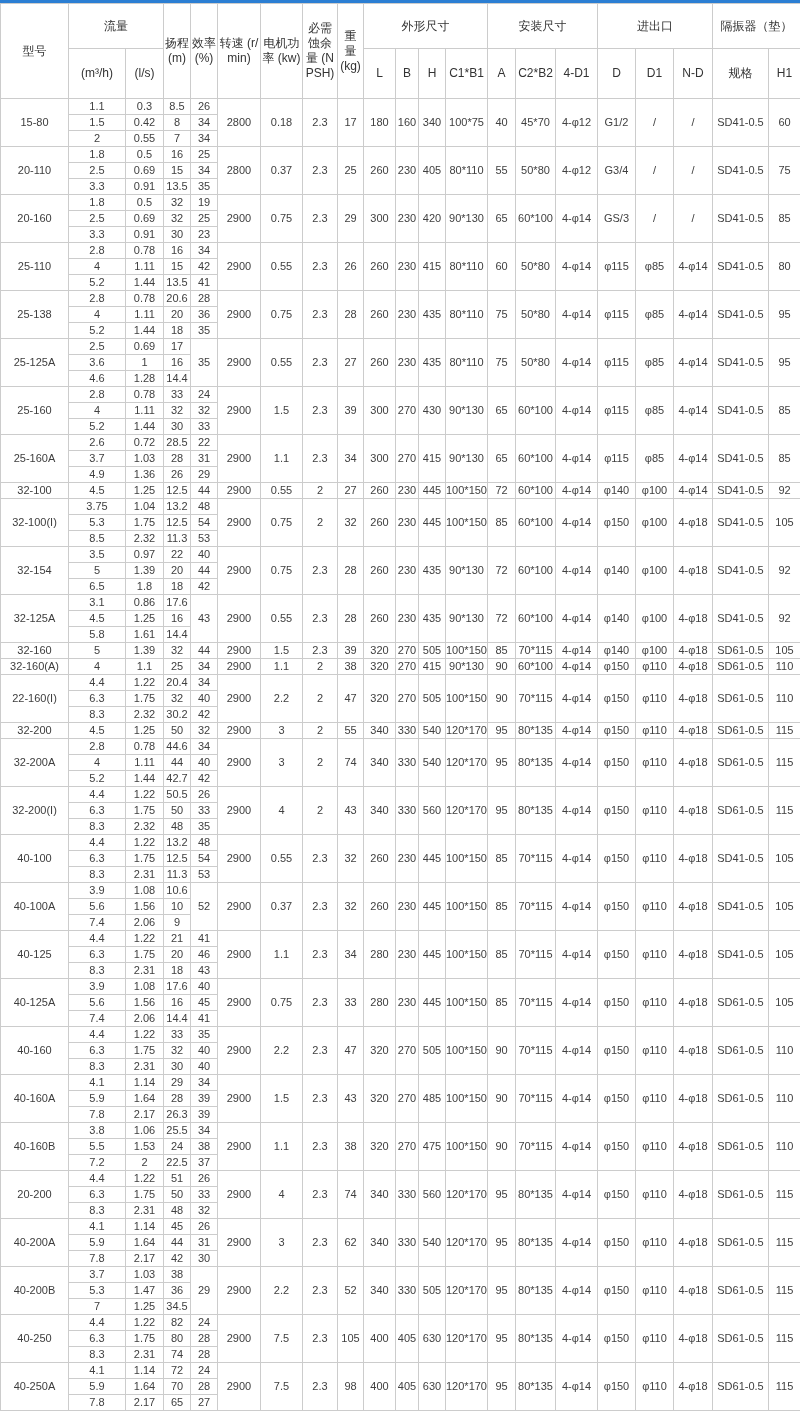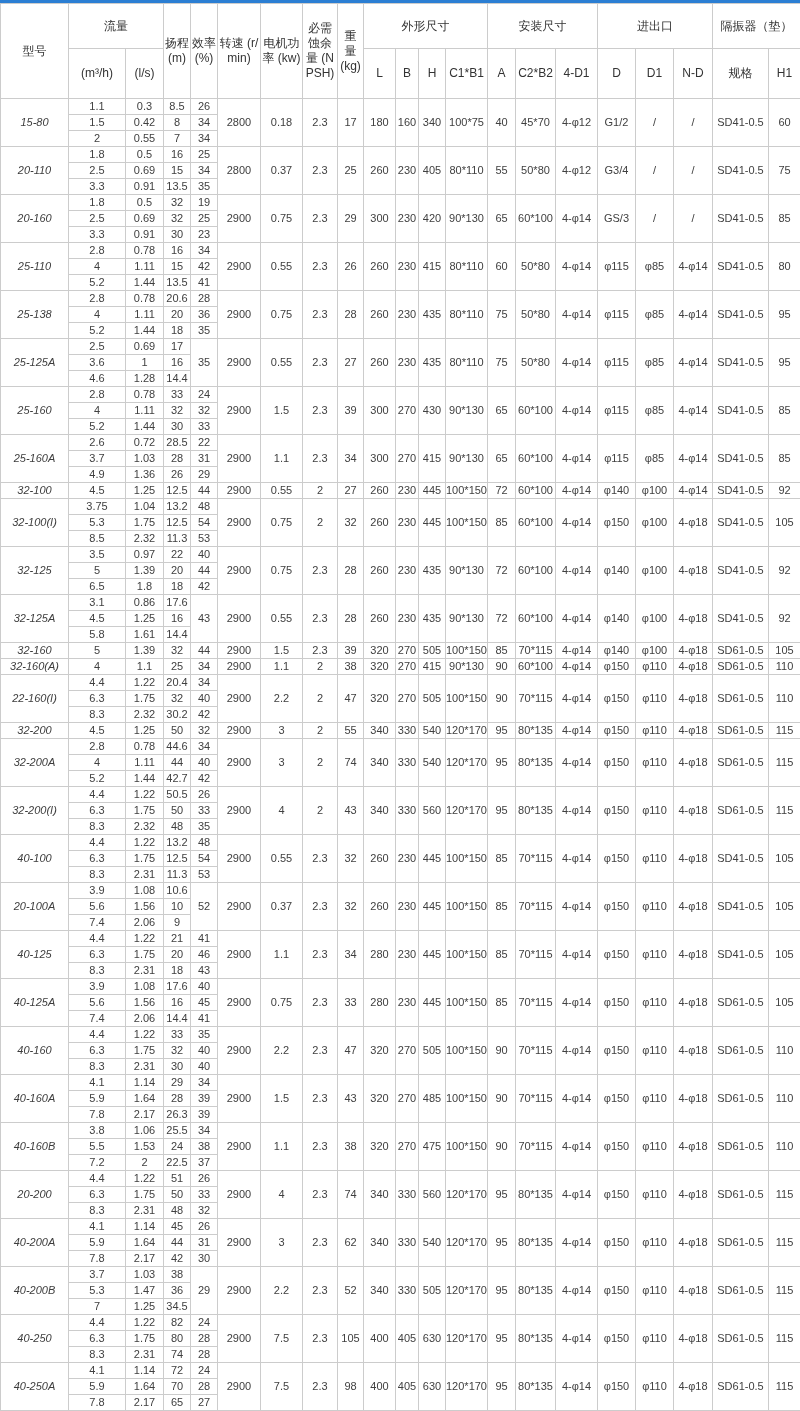--- a/index.html
+++ b/index.html
@@ -6,21 +6,21 @@
   body{font-family:"Liberation Sans","DejaVu Sans",sans-serif;color:#3d3d3d;}
   .accent-bar{height:3px;width:100%;}
   table{border-collapse:collapse;table-layout:fixed;width:800px;}
   th,td{border:1px solid #ccc;text-align:center;vertical-align:middle;
         font-size:11px;font-weight:normal;padding:0;height:15px;line-height:1.25;
         overflow:hidden;}
   thead th{font-size:12px;color:#333;word-break:break-all;padding:1px;}
   thead tr.h1 th{height:42px;}
   thead tr.h2 th{height:47px;}
   tbody td{color:#404040;}
-  td.model{color:#3d3d3d;font-style:italic;}
+  td.model{color:#3d3d3d;}
 </style>
 </head>
 <body>
 
 <div class="accent-bar" style="background: rgb(43, 126, 211);"></div>
 
 <table>
   <colgroup>
     <col style="width:68px">
       <col style="width:57px">
@@ -407,21 +407,21 @@
         <td>12.5</td>
         <td>54</td>
       </tr>
       <tr>
         <td>8.5</td>
         <td>2.32</td>
         <td>11.3</td>
         <td>53</td>
       </tr>
       <tr>
-        <td rowspan="3" class="model">32-125</td>
+        <td rowspan="3" class="model">32-154</td>
         <td>3.5</td>
         <td>0.97</td>
         <td>22</td>
         <td>40</td>
         <td rowspan="3">2900</td>
         <td rowspan="3">0.75</td>
         <td rowspan="3">2.3</td>
         <td rowspan="3">28</td>
         <td rowspan="3">260</td>
         <td rowspan="3">230</td>
@@ -684,21 +684,21 @@
         <td>12.5</td>
         <td>54</td>
       </tr>
       <tr>
         <td>8.3</td>
         <td>2.31</td>
         <td>11.3</td>
         <td>53</td>
       </tr>
       <tr>
-        <td rowspan="3" class="model">20-100A</td>
+        <td rowspan="3" class="model">40-100A</td>
         <td>3.9</td>
         <td>1.08</td>
         <td>10.6</td>
         <td rowspan="3">52</td>
         <td rowspan="3">2900</td>
         <td rowspan="3">0.37</td>
         <td rowspan="3">2.3</td>
         <td rowspan="3">32</td>
         <td rowspan="3">260</td>
         <td rowspan="3">230</td>

